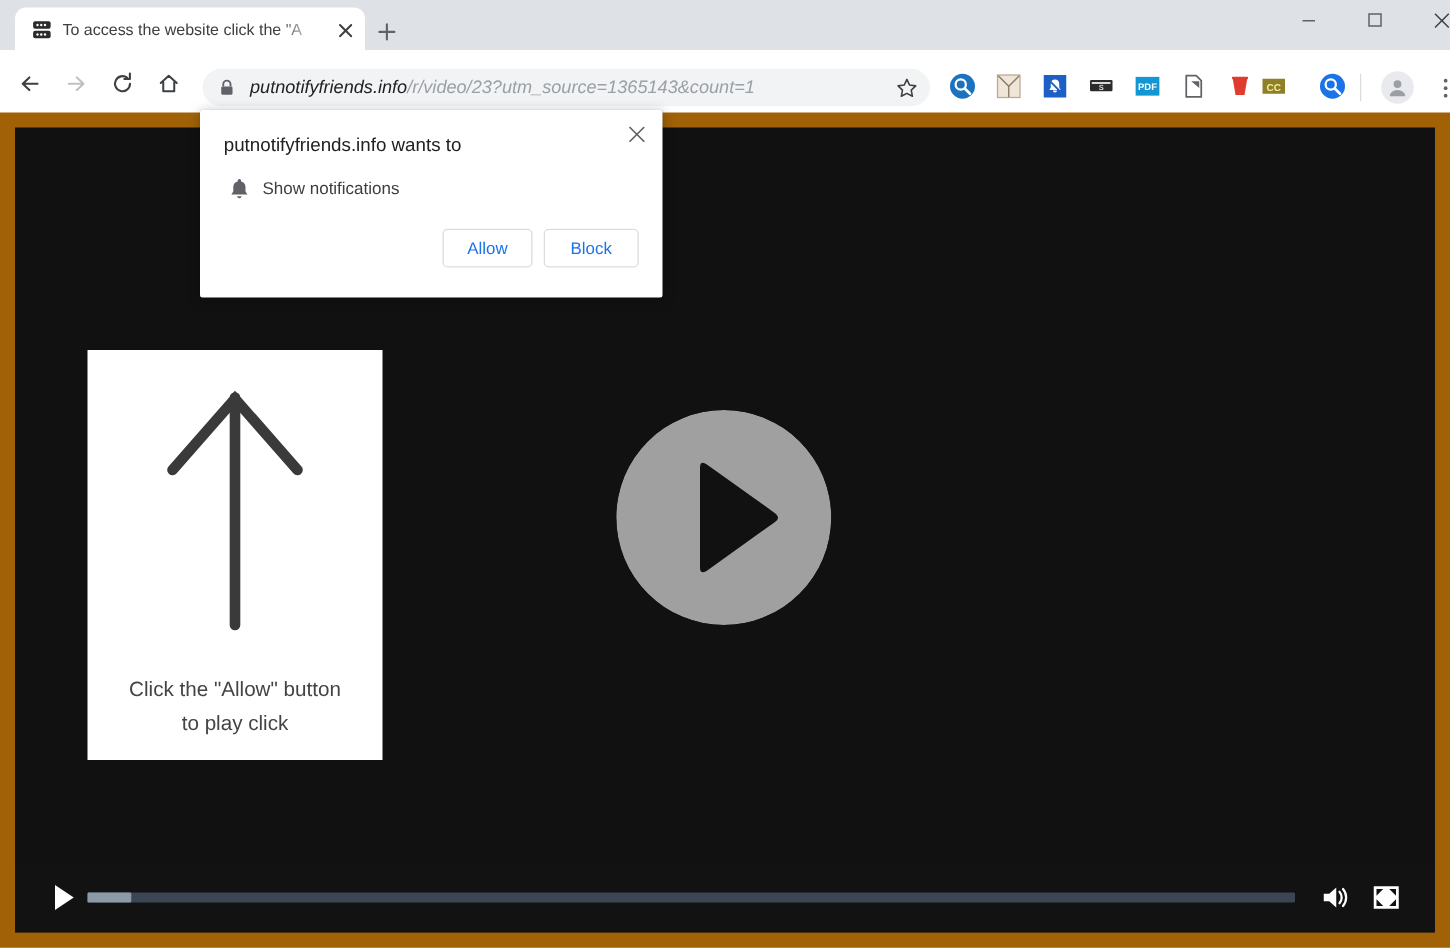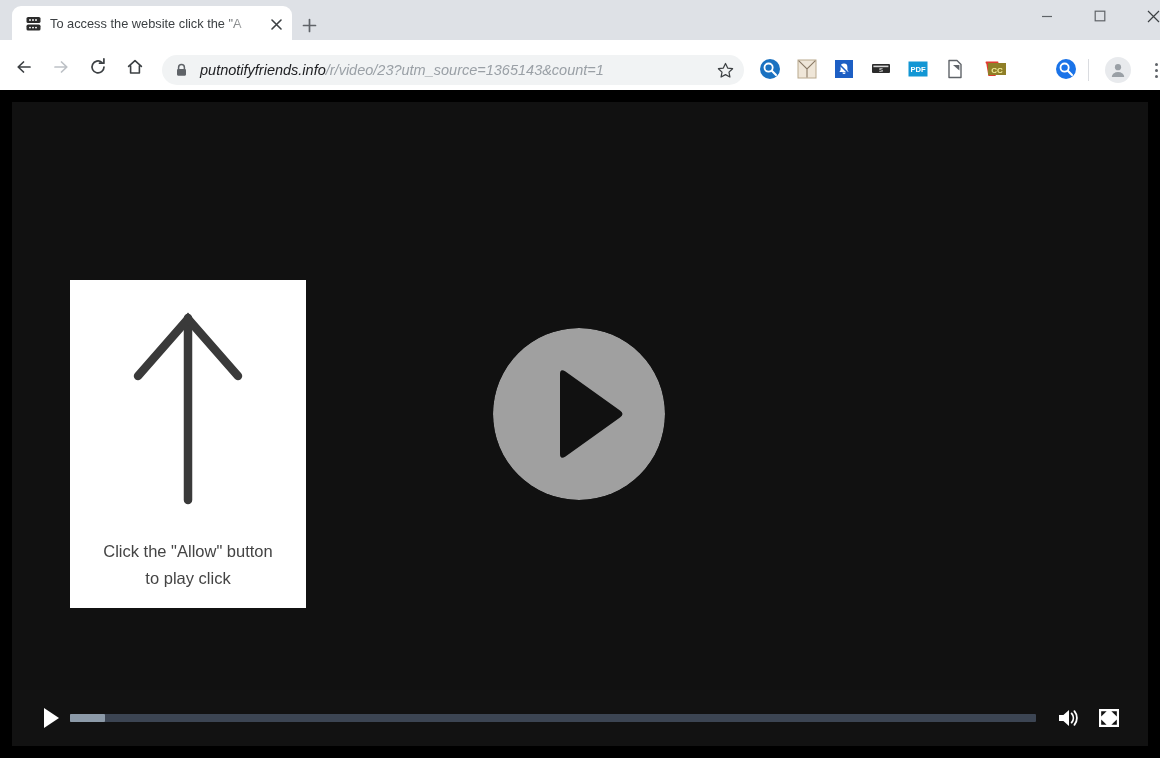--- a/index.html
+++ b/index.html
@@ -6,21 +6,21 @@
   html, body {
     width: 1160px; height: 758px;
     overflow: hidden;
     background: #dee1e6;
     font-family: "Liberation Sans", sans-serif;
   }
 
   
   #browser-window {
     position: absolute; inset: 0;
-    background: #000000;
+    background: #a16207;
   }
 
   
   #tab-strip {
     position: absolute; top: 0; left: 0; width: 1160px; height: 40px;
     background: #dee1e6;
   }
   #tab-active {
     position: absolute; left: 12px; top: 6px; width: 280px; height: 34px;
     background: #ffffff;
@@ -335,21 +335,21 @@
           <path d="M5 2.5 H13 L17 6.5 V19.5 H5 Z" fill="none" stroke="#5f6368" stroke-width="1.4" stroke-linejoin="round"></path>
           <path d="M9 7 L15.4 7 L15.4 12.4 Z" fill="#5f6368"></path>
         </svg>
       </div>
       <div class="ext-icon" style="left: 980px; background: transparent; color: rgb(224, 59, 47);">
         <svg width="22" height="22" viewBox="0 0 22 22">
           <path d="M5.2 5 H16.8 L14.6 18 H7.4 Z" fill="#e03b2f"></path>
           <rect x="4.6" y="3.4" width="12.8" height="2" rx="0.6" fill="#e03b2f"></rect>
         </svg>
       </div>
-      <div class="ext-icon" style="left: 985px; background: transparent; color: rgb(244, 239, 156);">
+      <div class="ext-icon" style="left: 1007px; background: transparent; color: rgb(244, 239, 156);">
         <svg width="22" height="22" viewBox="0 0 22 22">
           <rect x="2" y="5" width="18" height="12" fill="#8f7f27"></rect>
           <text x="11" y="14.5" font-family="Liberation Sans, sans-serif" font-weight="bold" font-size="8" fill="#f4ef9c" text-anchor="middle">CC</text>
         </svg>
       </div>
       <div class="ext-icon" style="left: 1054px; background: transparent; color: rgb(255, 255, 255);">
         <svg width="22" height="22" viewBox="0 0 22 22">
           <circle cx="11" cy="11" r="10" fill="#1a73e8"></circle>
           <circle cx="9.6" cy="9.6" r="4.1" fill="none" stroke="#ffffff" stroke-width="1.8"></circle>
           <path d="M12.8 12.8 L17 17" stroke="#ffffff" stroke-width="2.1" stroke-linecap="round"></path>
@@ -421,14 +421,31 @@
           <rect x="1" y="1" width="20" height="18" fill="#ffffff"></rect>
           <path d="M3.2 3.2 L8.6 3.2 L3.2 8.6 Z" fill="#121212"></path>
           <path d="M18.8 3.2 L13.4 3.2 L18.8 8.6 Z" fill="#121212"></path>
           <path d="M3.2 16.8 L8.6 16.8 L3.2 11.4 Z" fill="#121212"></path>
           <path d="M18.8 16.8 L13.4 16.8 L18.8 11.4 Z" fill="#121212"></path>
         </svg>
       </div>
     </div>
   </div>
 
+  <div id="permission-dialog">
+    <div id="dialog-title">putnotifyfriends.info wants to</div>
+    <div id="dialog-close">
+      <svg width="13" height="13" viewBox="0 0 13 13">
+        <path d="M1 1 L12 12 M12 1 L1 12" stroke="#5f6368" stroke-width="1.4" stroke-linecap="round"></path>
+      </svg>
+    </div>
+    <span id="dialog-bell-icon">
+      <svg width="17" height="18" viewBox="0 0 17 18">
+        <path d="M8.5 1.2 a1.4 1.4 0 0 1 1.4 1.4 v0.5 a4.9 4.9 0 0 1 3.5 4.7 v3.4 l1.5 2.4 H2.1 l1.5 -2.4 V7.8 a4.9 4.9 0 0 1 3.5 -4.7 V2.6 a1.4 1.4 0 0 1 1.4 -1.4 Z" fill="#5f6368"></path>
+        <path d="M6.6 15 a1.95 1.95 0 0 0 3.8 0 Z" fill="#5f6368"></path>
+      </svg>
+    </span>
+    <div id="dialog-permission-label">Show notifications</div>
+    <button class="dialog-btn" id="dialog-allow">Allow</button>
+    <button class="dialog-btn" id="dialog-block">Block</button>
+  </div>
 
 </div>
 
 </body></html>

